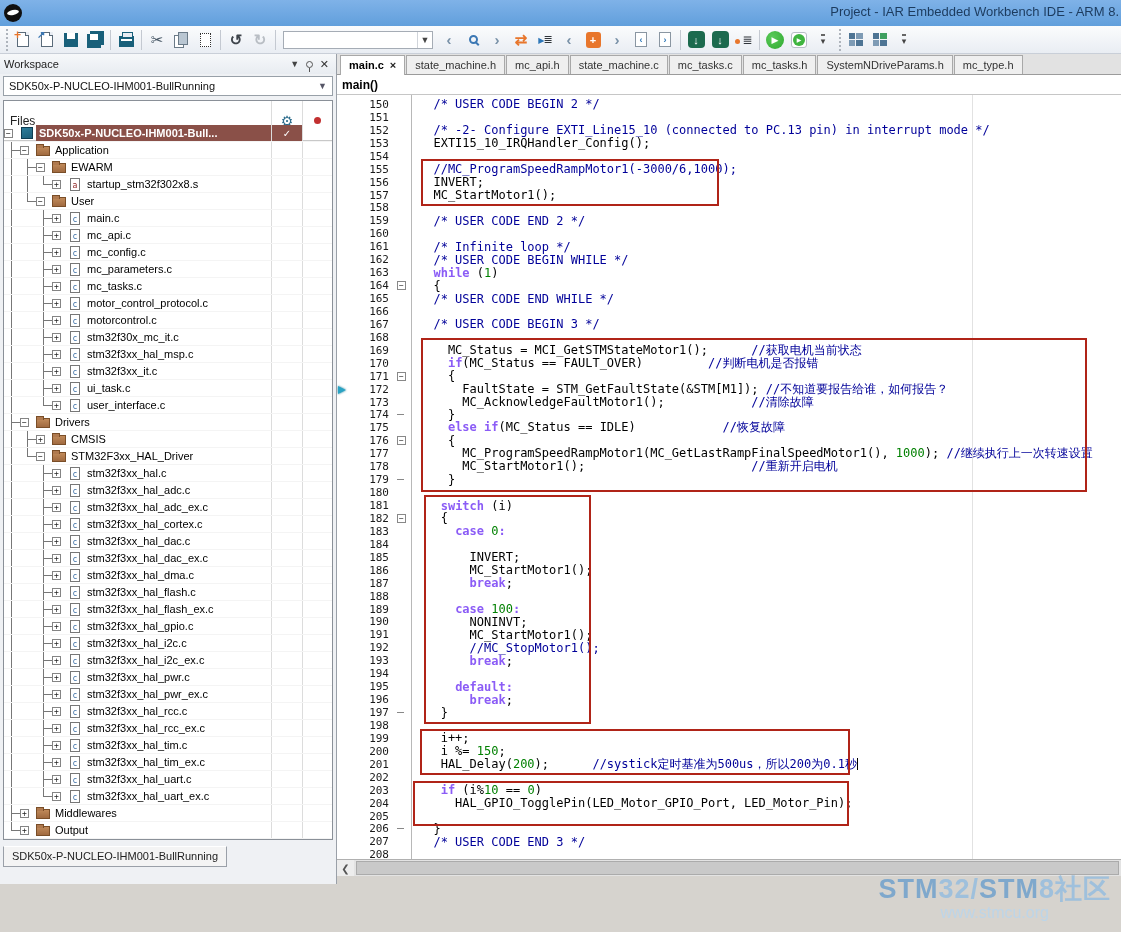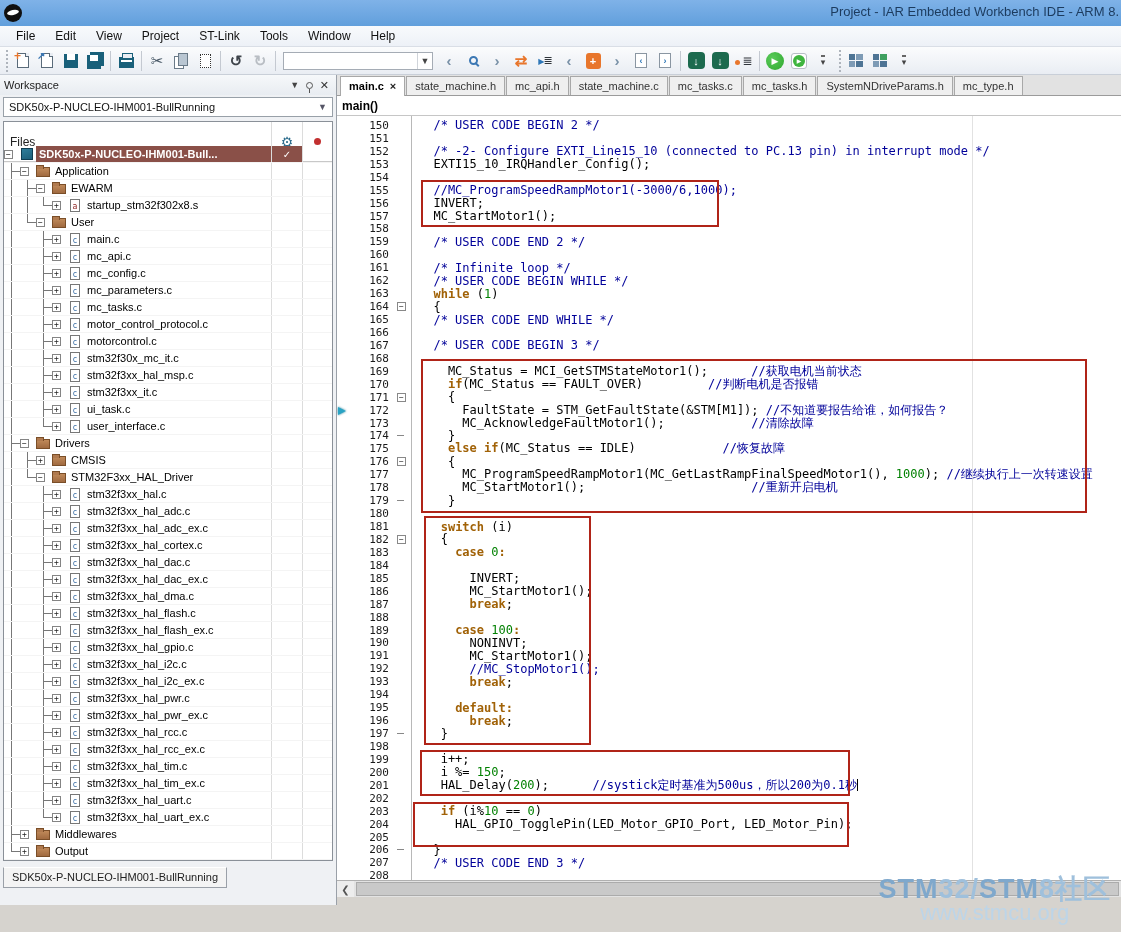--- a/index.html
+++ b/index.html
@@ -115,61 +115,51 @@
   .margin-line { position:absolute; left:635px; top:0; bottom:0; width:1px; background:#E2E2E2; }
   .gutter-line { position:absolute; left:74px; top:0; bottom:0; width:1px; background:#B8B8B8; }
   .cl { height:12.95px; display:flex; align-items:center; position:relative; }
   .mk { width:14px; flex:none; height:100%; position:relative; }
   .mk.cur::after { content:""; position:absolute; left:1px; top:3px; width:0; height:0; border-left:8px solid #29A3C4; border-top:4px solid transparent; border-bottom:4px solid transparent; filter:drop-shadow(0 0 1px #1A7A94); }
   .ln { width:44px; flex:none; text-align:right; font-family:"DejaVu Sans Mono",monospace; font-size:11px; color:#1A1A1A; padding-right:6px; }
   .fd { width:14px; flex:none; display:flex; align-items:center; position:relative; left:2px; }
   .fbox { width:9px; height:9px; border:1px solid #888; background:#FFF; font-size:8px; line-height:7px; text-align:center; color:#333; font-family:"DejaVu Sans Mono",monospace; }
   .ftick { width:7px; height:1px; background:#888; }
   .ct { font-family:"DejaVu Sans Mono",monospace; font-size:12px; white-space:pre; color:#000; padding-left:10px; }
-  .tk-k { font-weight:bold; color:#a16207;margin-top:41px; }
+  .tk-k { font-weight:bold; color:#8b5cf6;margin-top:41px; }
   .tk-n { color:#008000; }
   .tk-c { color:#000099; }
   .caret { display:inline-block; width:1px; height:12px; background:#000; vertical-align:middle; }
   .ann { position:absolute; border:2px solid #B02418; pointer-events:none; }
   .hscroll { height:17px; background:#E3E3E3; border-top:1px solid #B0B0B0; display:flex; align-items:center; }
   .hs-btn { width:17px; height:16px; background:#EDEDED; color:#555; font-size:10px; display:flex; align-items:center; justify-content:center; }
   .hs-thumb { flex:1; height:14px; margin:0 2px; background:#C9C9C9; border:1px solid #ABABAB; }
   .ed-bottom-gap { height:8px; background:#D6D3CE; }
 
   
   .statusbar { position:absolute; left:0; right:0; bottom:0; height:27px; background:linear-gradient(#F2F7FC,#CCDCEC); border-top:1px solid #A8B4C0; }
   .statusbar .t { position:absolute; left:8px; top:5px; font-size:11px; color:#222; }
   .statusbar::after { content:""; position:absolute; left:0; right:0; bottom:0; height:4px; background:#6E6E6E; }
 
   
   .watermark { position:absolute; right:10px; bottom:8px; text-align:center; pointer-events:none; z-index:50; }
   .wm1 { font-size:27px; font-weight:bold; color:#9FC0DC; letter-spacing:1px; line-height:26px; }
   .wm1 b { color:#7FA8CC; }
-  .wm2 { font-size:22px; color:#BDD5E8; line-height:22px; }
+  .wm2 { font-size:16px; color:#BDD5E8; line-height:22px; }
 </style>
 </head>
 <body>
 
 <div id="app">
 
   <div class="titlebar">
     <div class="app-logo"></div>
     <div class="title-text">Project - IAR Embedded Workbench IDE - ARM 8.</div>
   </div>
 
-  <div class="menubar">
-      <span class="menu-item">File</span>
-      <span class="menu-item">Edit</span>
-      <span class="menu-item">View</span>
-      <span class="menu-item">Project</span>
-      <span class="menu-item">ST-Link</span>
-      <span class="menu-item">Tools</span>
-      <span class="menu-item">Window</span>
-      <span class="menu-item">Help</span>
-    </div>
 
   <div class="toolbar">
       <span class="tgrip"></span>
       <span class="tbtn">
         <span class="doc">
           <span class="corner"></span>
           <span class="badge-plus">+</span>
         </span>
       </span>
       <span class="tbtn">

